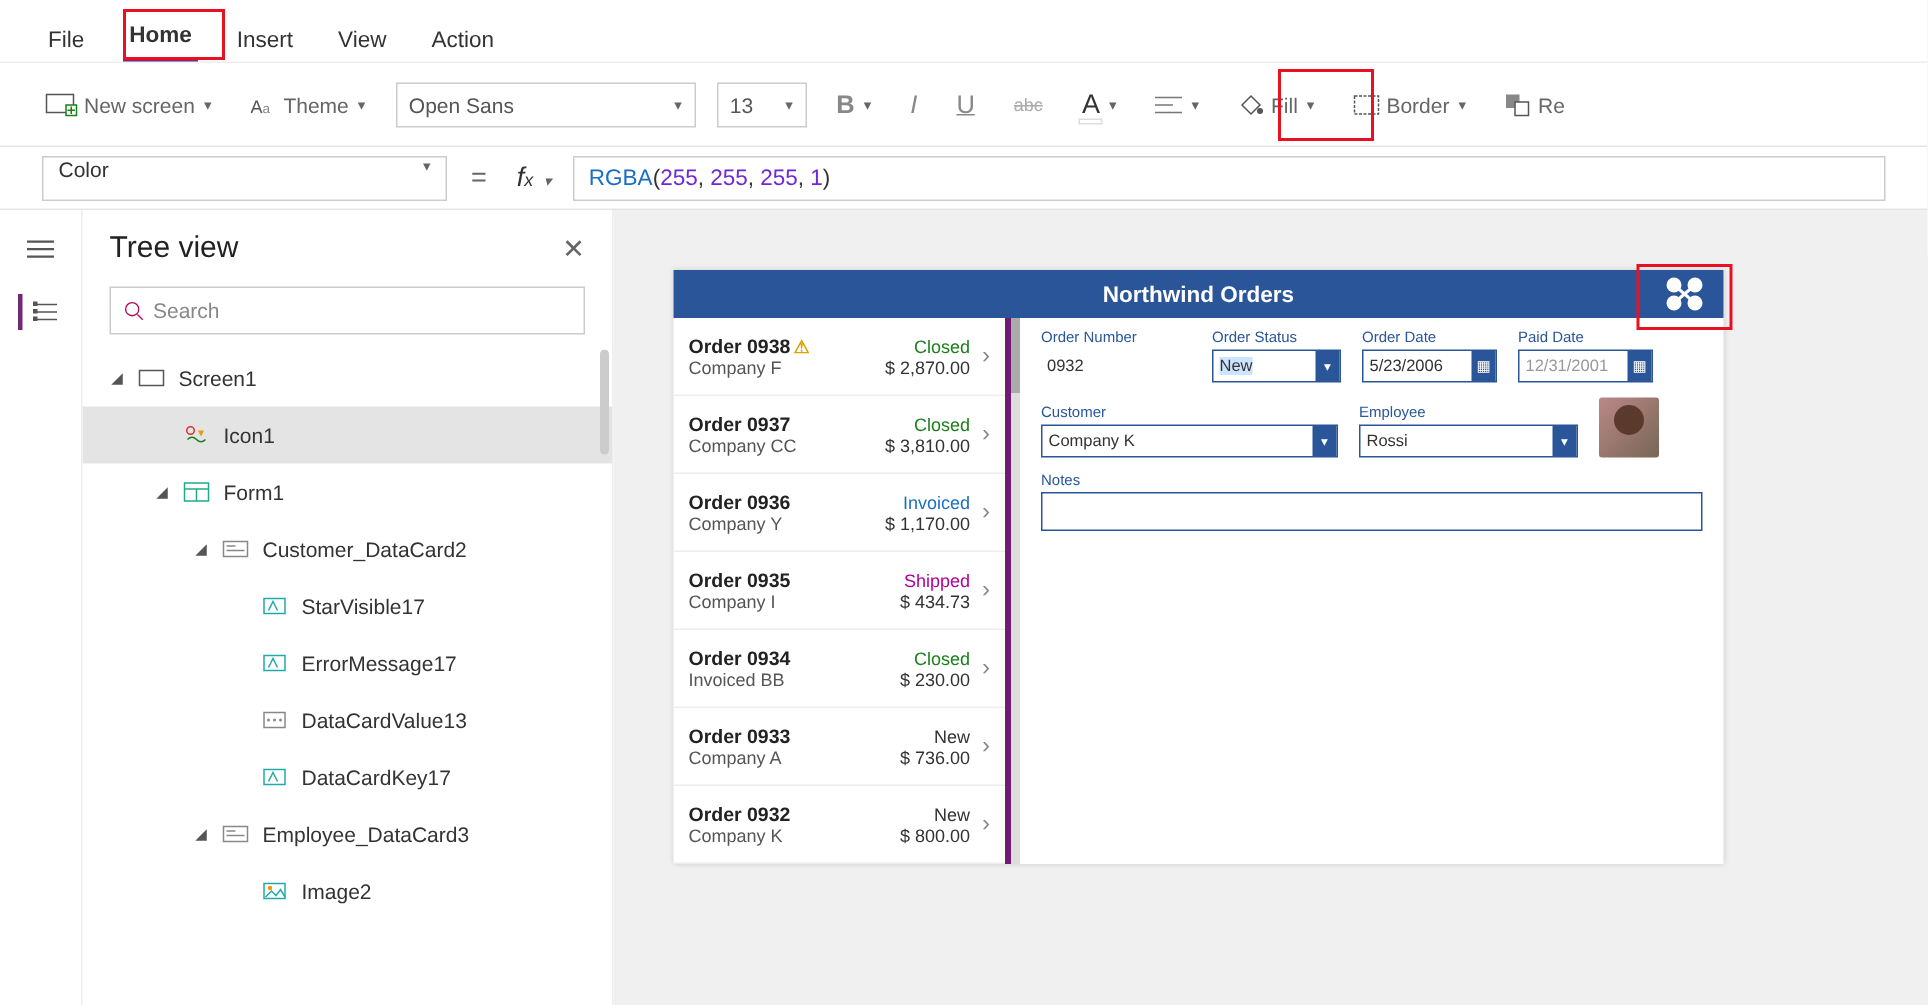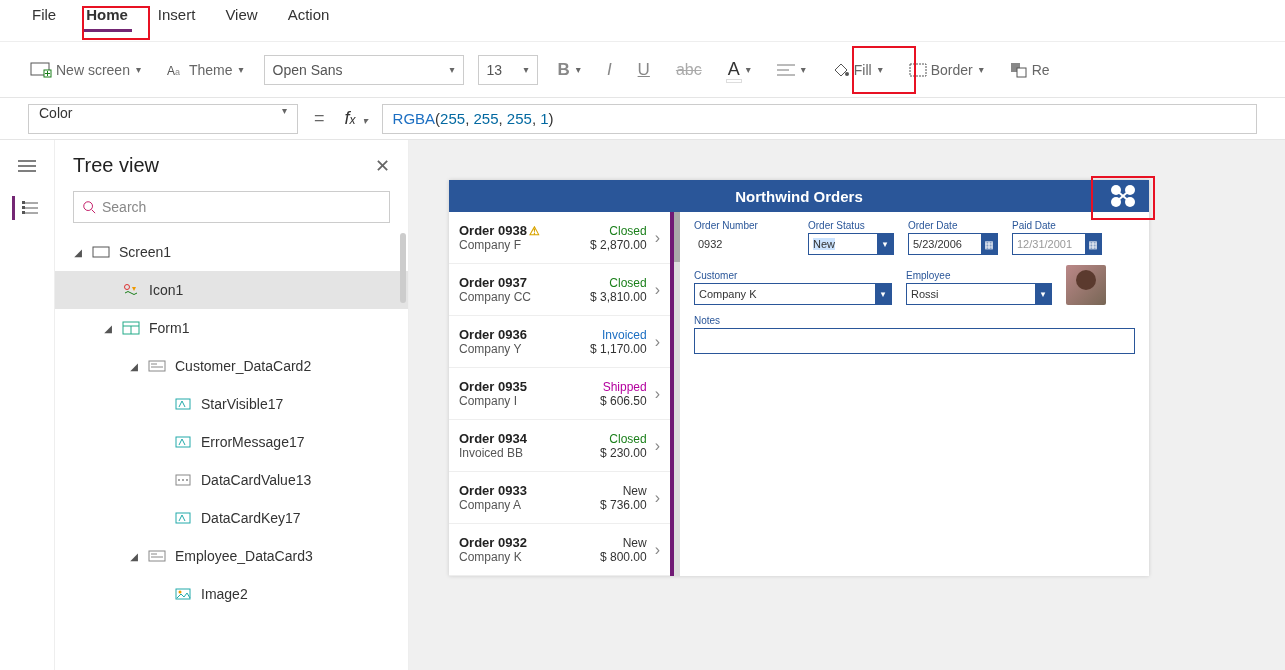--- a/index.html
+++ b/index.html
@@ -1,38 +1,38 @@
 <!DOCTYPE html>
 <html><head>
 <meta charset="utf-8">
 <style>
   * { box-sizing: border-box; margin: 0; padding: 0; font-family: "Segoe UI", Arial, sans-serif; }
   body { background: #fff; width: 1285px; height: 670px; overflow: hidden; color: #333; }
 
   
-  .menubar { height: 42px; display: flex; align-items: flex-start; padding: 0 28px; gap: 22px; font-size: 15px; color: #333; border-bottom: 1px solid #eee; }
+  .menubar { height: 42px; display: flex; align-items: flex-end; padding: 0 28px; gap: 22px; font-size: 15px; color: #333; border-bottom: 1px solid #eee; }
   .menubar .tab { padding: 6px 4px; cursor: pointer; }
   .menubar .tab.active { font-weight: 600; border-bottom: 3px solid #742774; }
   .highlight-red { position: absolute; border: 2px solid #e81123; pointer-events: none; }
 
   
   .ribbon { height: 56px; display: flex; align-items: center; padding: 0 24px; gap: 14px; border-bottom: 1px solid #e5e5e5; font-size: 14px; color: #444; }
   .ribbon-group { display: flex; align-items: center; gap: 6px; }
   .ribbon select, .ribbon .dd { border: 1px solid #ccc; background: #fff; height: 30px; padding: 0 8px; font-size: 14px; color: #555; }
   .icon-btn { display: flex; align-items: center; gap: 4px; height: 30px; padding: 0 6px; cursor: pointer; color: #666; }
   .chev { font-size: 10px; color: #666; margin-left: 2px; }
 
   
   .formula-bar { height: 42px; display: flex; align-items: center; padding: 0 28px; gap: 10px; border-bottom: 1px solid #e5e5e5; }
   .prop-dd { width: 270px; height: 30px; border: 1px solid #ccc; padding: 0 10px; display: flex; align-items: flex-start; justify-content: space-between; font-size: 14px; color: #333; }
   .eq { font-size: 18px; color: #666; padding: 0 6px; }
   .fx { font-style: italic; font-size: 18px; color: #333; padding: 0 4px; }
   .formula-input { flex: 1; border: 1px solid #ccc; height: 30px; padding: 0 10px; font-size: 15px; display: flex; align-items: center; }
   .tk-fn { color: #1b6ec2; }
-  .tk-num { color: #0369a1; }
+  .tk-num { color: #6d28d9; }
   .tk-p { color: #333; }
 
   
   .main { display: flex; height: calc(670px - 42px - 56px - 42px); }
   .leftrail { width: 55px; border-right: 1px solid #eee; display: flex; flex-direction: column; align-items: center; padding-top: 14px; gap: 18px; }
   .leftrail .rail-item { width: 30px; height: 24px; display:flex; align-items:center; justify-content:center; cursor:pointer; }
   .treepane { width: 354px; border-right: 1px solid #eee; display: flex; flex-direction: column; }
   .treehead { display: flex; align-items: center; justify-content: space-between; padding: 14px 18px 10px 18px; }
   .treehead h2 { font-size: 20px; font-weight: 400; color: #222; }
   .treehead .close { font-size: 18px; color: #666; cursor: pointer; }
@@ -129,21 +129,21 @@
       <b style="font-size:17px;color:#888;">B</b>
       <span class="chev">▾</span>
     </div>
   <div class="icon-btn">
       <i style="font-size:17px;color:#888;">I</i>
     </div>
   <div class="icon-btn">
       <u style="font-size:17px;color:#888;">U</u>
     </div>
   <div class="icon-btn">
-      <span style="font-size:16px;color:#aaa;text-decoration:line-through;">abc</span>
+      <span style="font-size:12px;color:#aaa;text-decoration:line-through;">abc</span>
     </div>
   <div class="icon-btn" style="position:relative;">
     <span style="font-size:18px;color:#333;">A</span>
     <span style="position:absolute;bottom:2px;left:4px;width:16px;height:4px;background:#fff;border:1px solid #ddd;"></span>
     <span class="chev">▾</span>
   </div>
   <div class="icon-btn">
     <svg width="18" height="14">
         <line x1="0" y1="2" x2="18" y2="2" stroke="#777"></line>
         <line x1="0" y1="7" x2="12" y2="7" stroke="#777"></line>
@@ -389,21 +389,21 @@
               </div>
               <div class="arrow">›</div>
             </div>
             <div class="row">
               <div class="txtcol">
                 <div class="onum">Order 0935</div>
                 <div class="comp">Company I</div>
               </div>
               <div class="rightcol">
                 <div class="status st-shipped">Shipped</div>
-                <div class="amount">$ 606.50</div>
+                <div class="amount">$ 434.73</div>
               </div>
               <div class="arrow">›</div>
             </div>
             <div class="row">
               <div class="txtcol">
                 <div class="onum">Order 0934</div>
                 <div class="comp">Invoiced BB</div>
               </div>
               <div class="rightcol">
                 <div class="status st-closed">Closed</div>

